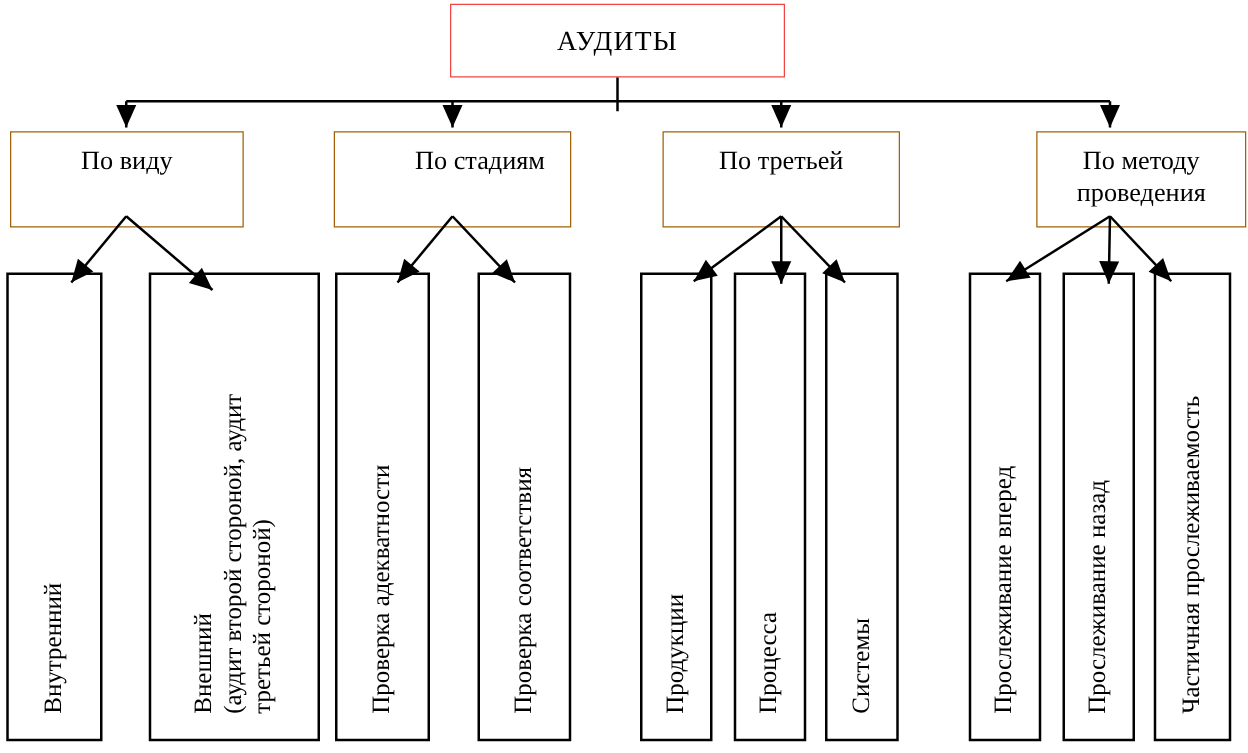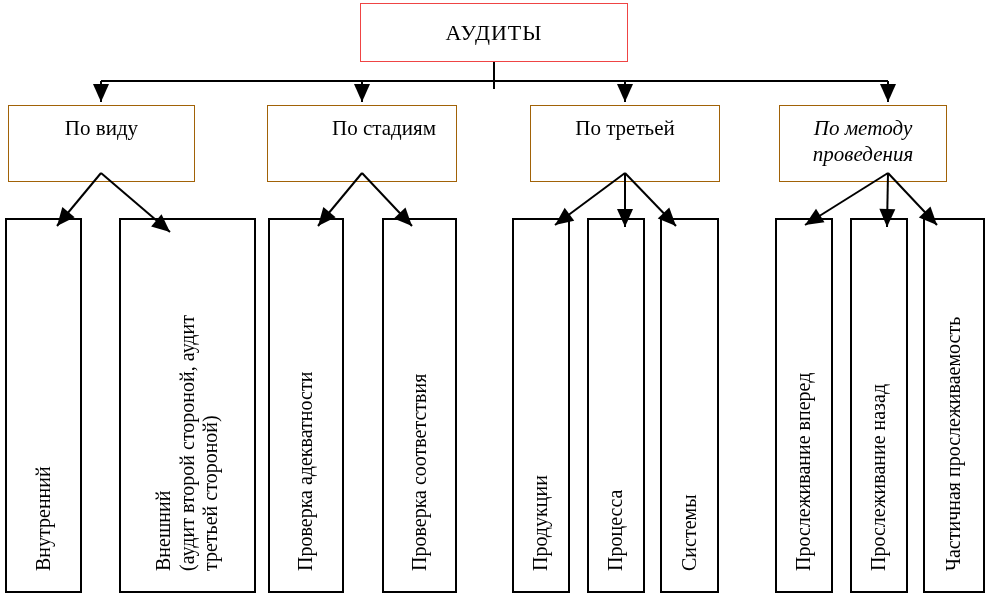--- a/index.html
+++ b/index.html
@@ -123,21 +123,21 @@
 
   <div class="box cat-box" style="left:8px; width:187px;">
     <span>По виду</span>
   </div>
   <div class="box cat-box" style="left:267px; width:190px;padding-left:44px;">
     <span>По стадиям</span>
   </div>
   <div class="box cat-box" style="left:530px; width:190px;">
     <span>По третьей</span>
   </div>
-  <div class="box cat-box" style="left:779px; width:168px;font-style:italic;">
+  <div class="box cat-box" style="left:829px; width:168px;">
     <span>По методу
 проведения</span>
   </div>
 
   <div class="vbox" style="left:5px; width:77px;">
     <div class="vtext" style="height:73px;">Внутренний</div>
   </div>
   <div class="vbox" style="left:119px; width:137px;">
     <div class="vtext" style="height:133px;">Внешний
 (аудит второй стороной, аудит

